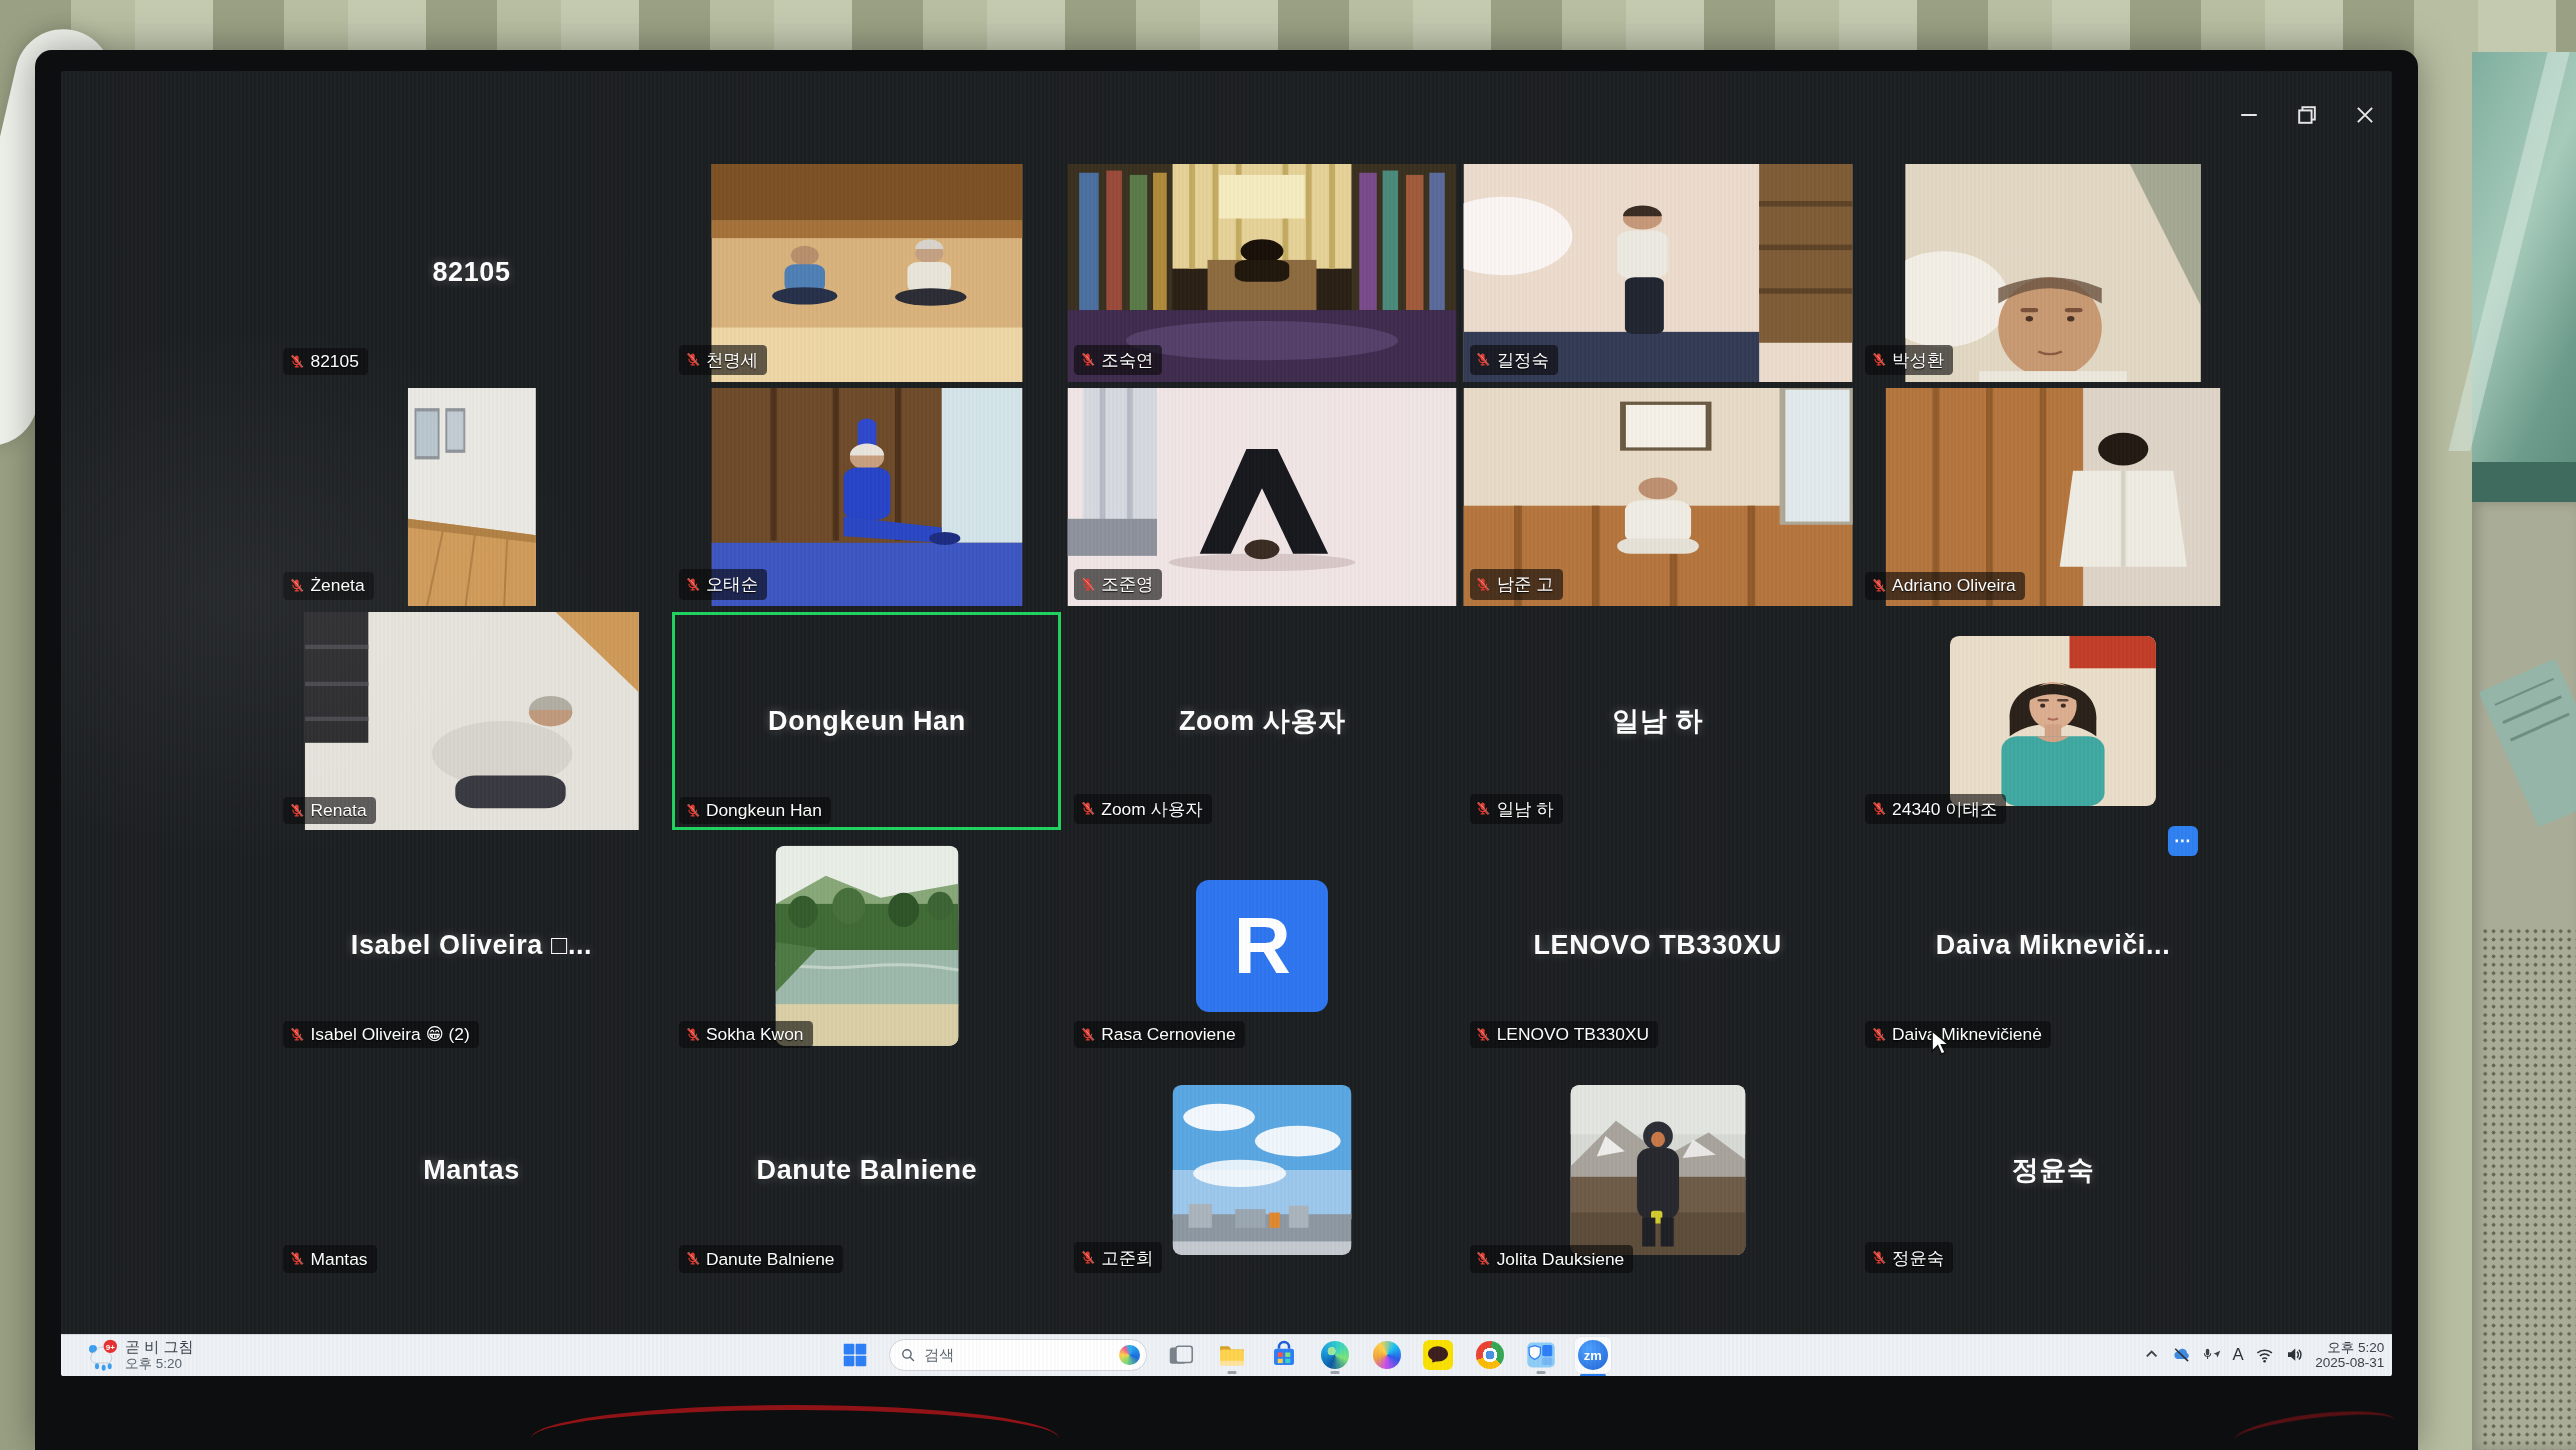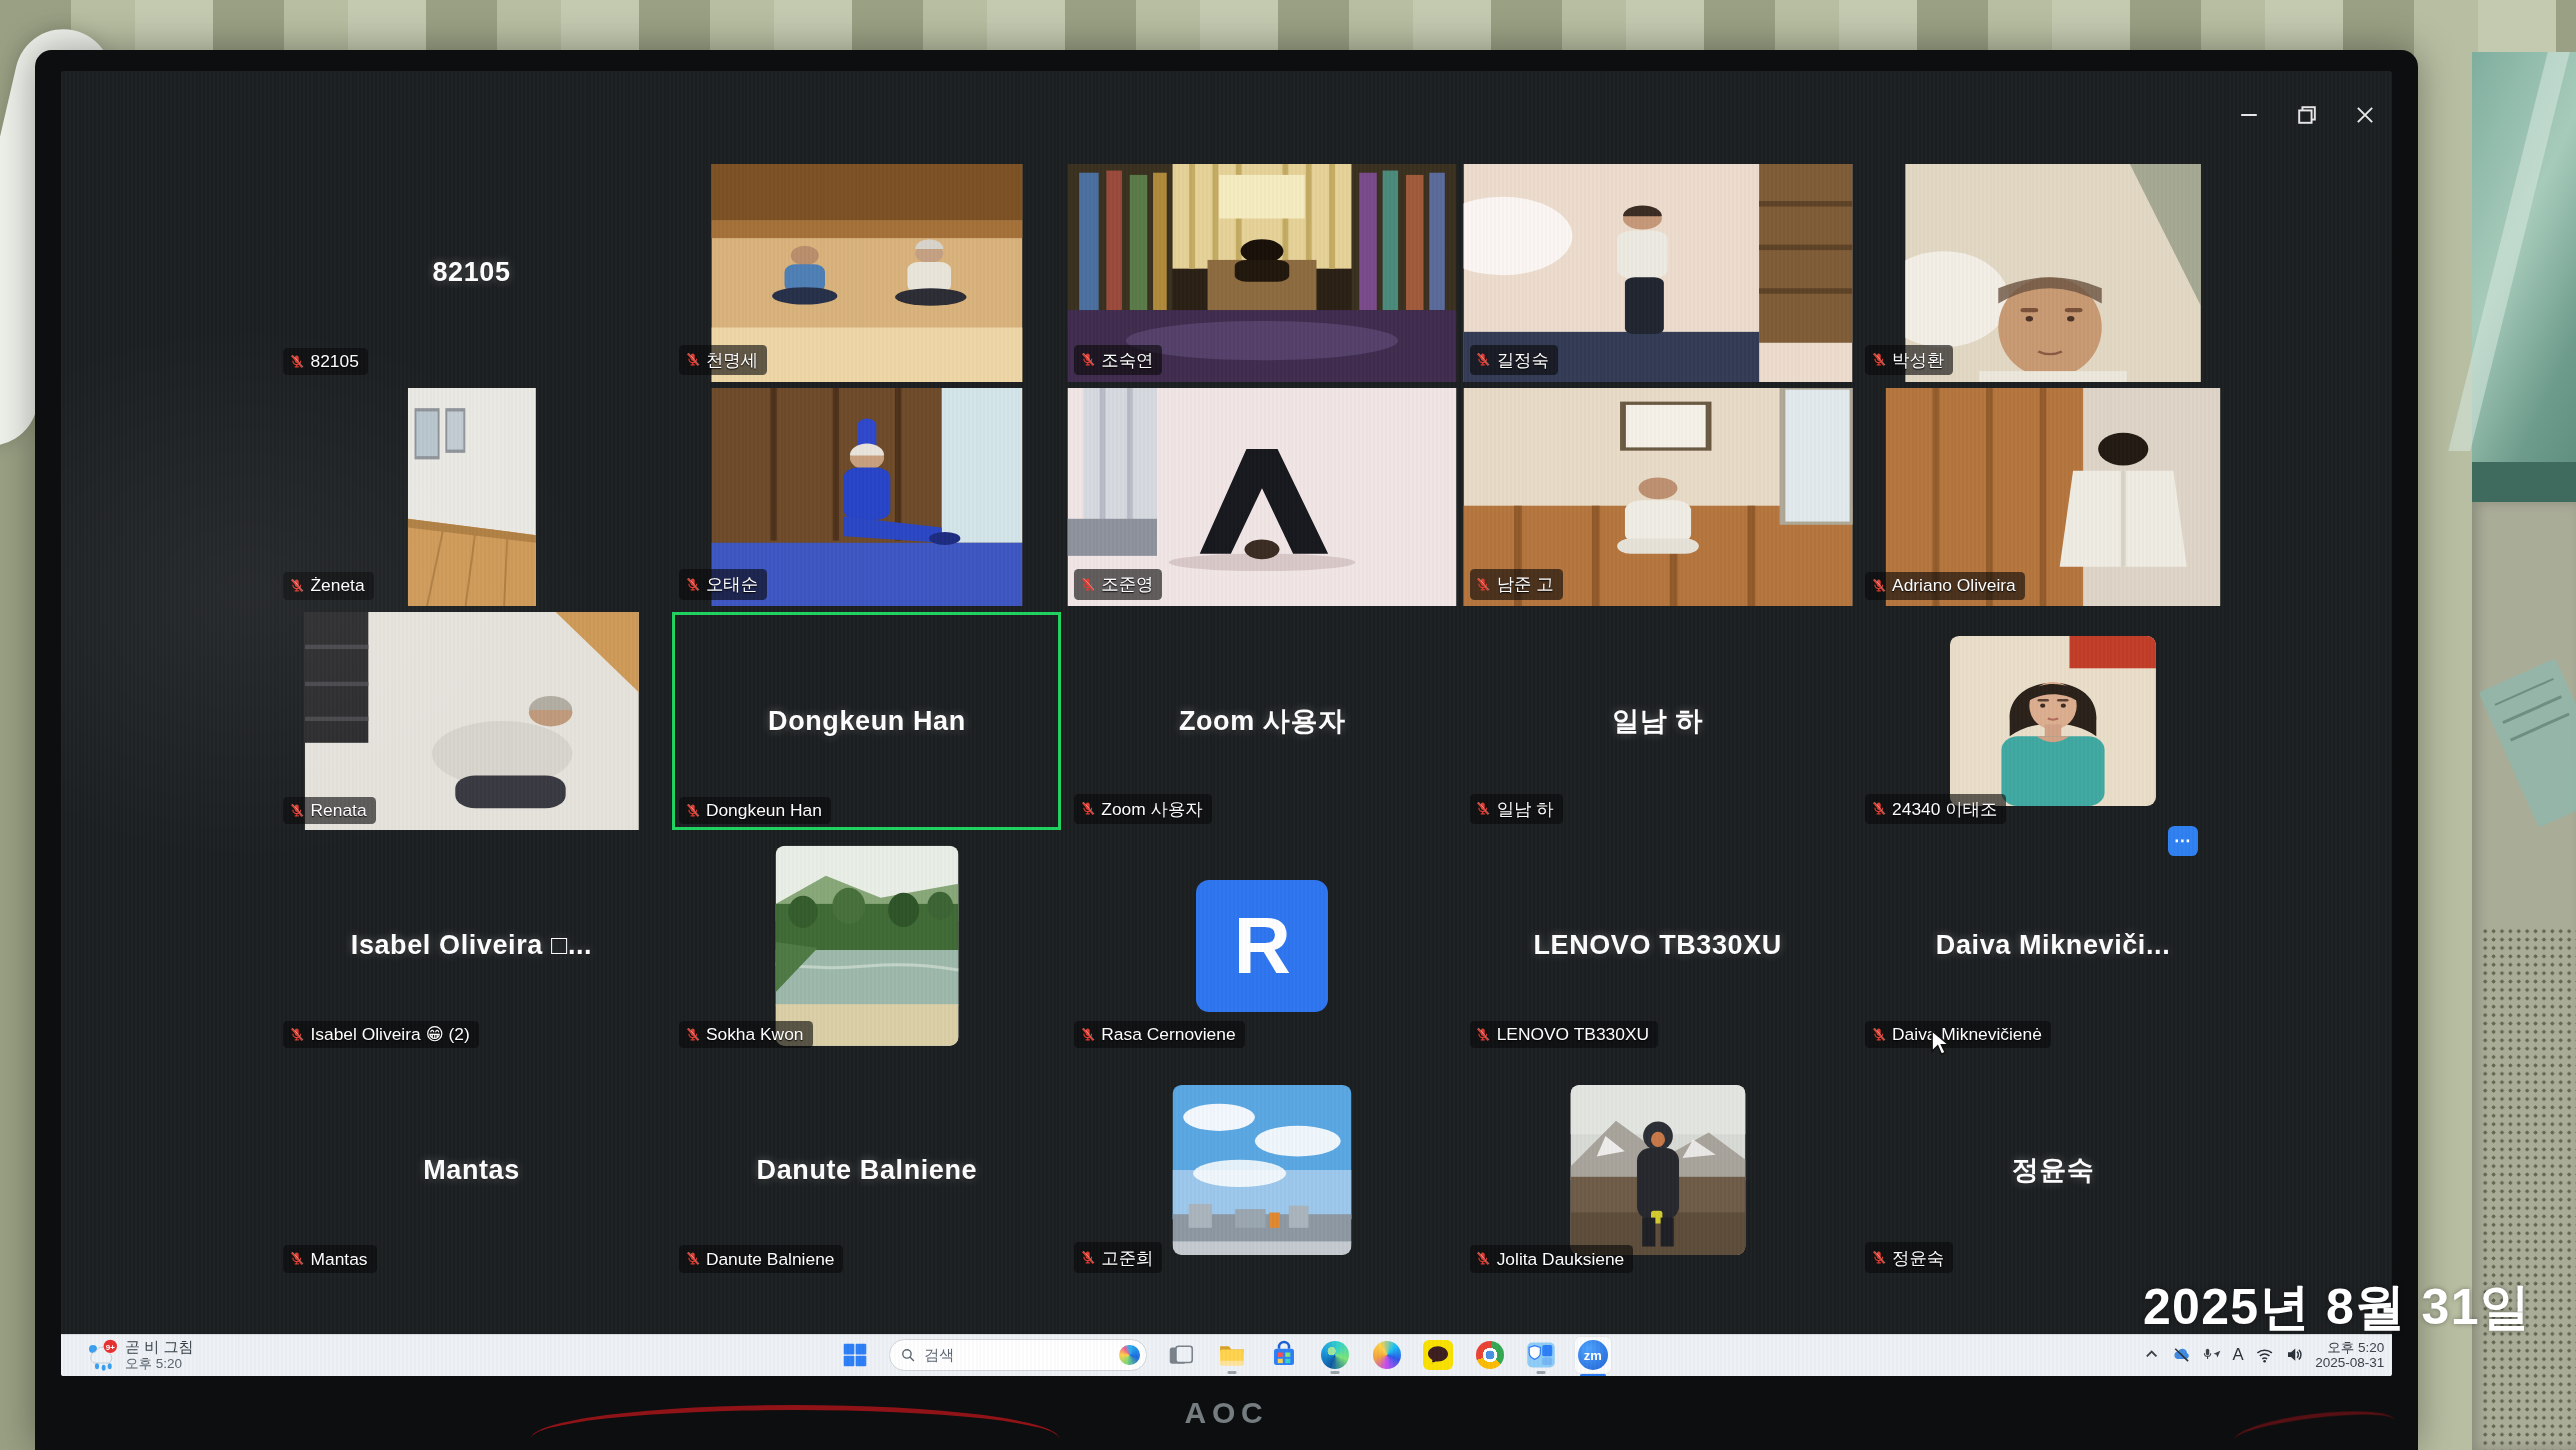--- a/index.html
+++ b/index.html
@@ -798,22 +798,18 @@
             </svg>
           </button>
           <div class="clock">
             <div>오후 5:20</div>
             <div>2025-08-31</div>
           </div>
         </div>
       </div>
     </div>
 
-    <div class="chin">
-      <span class="brand">AOC</span>
-    </div>
     <div class="red-l"></div>
     <div class="red-r"></div>
   </div>
 
-  <div class="watermark">2025년 8월 31일</div>
 </div>
 
 
 </body></html>

